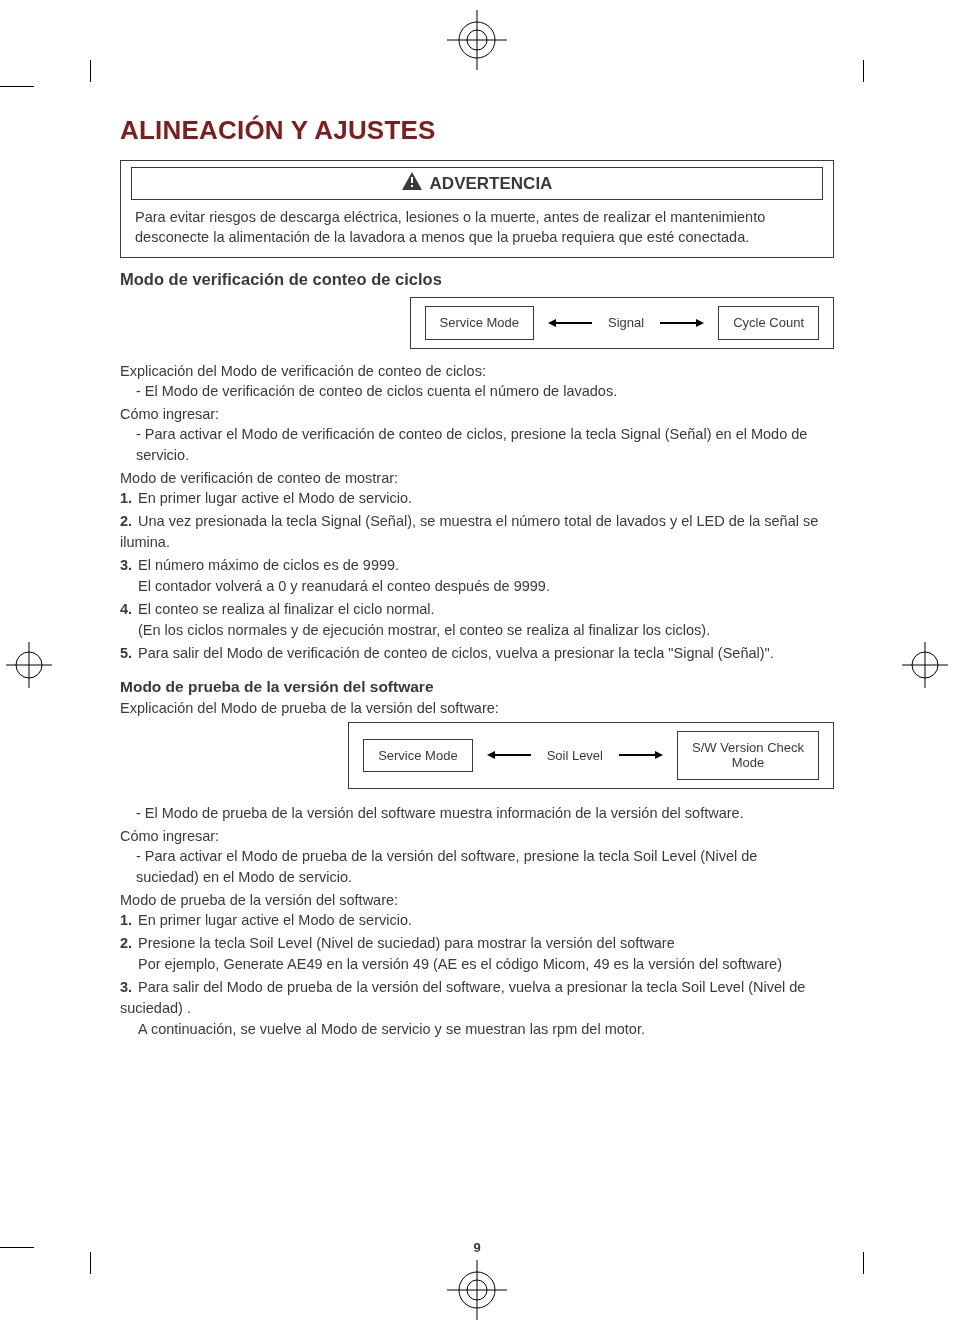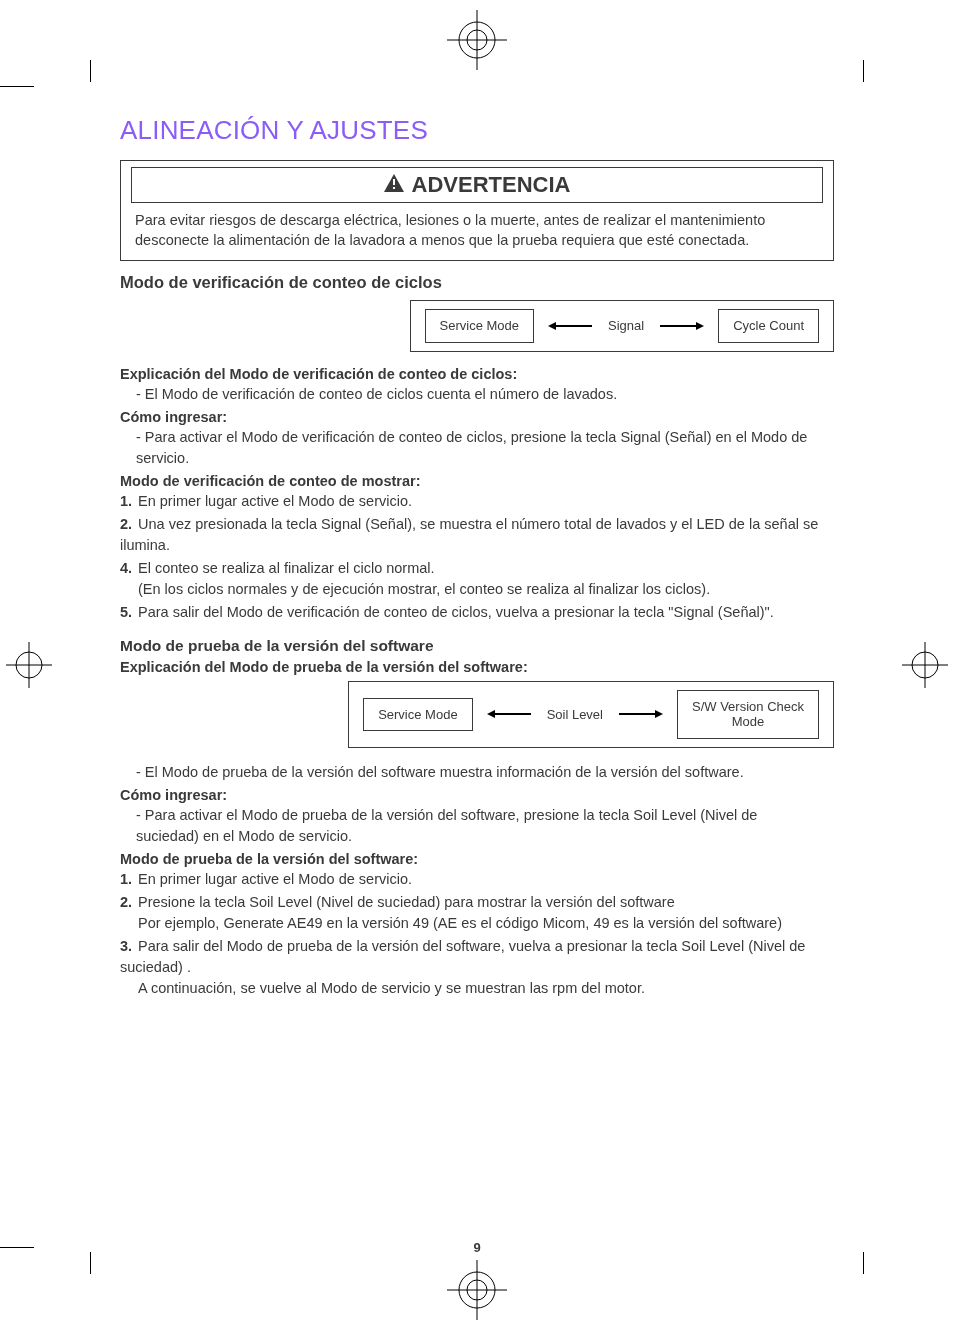--- a/index.html
+++ b/index.html
@@ -26,36 +26,36 @@
 
   .page {
     position: absolute;
     top: 115px;
     left: 120px;
     right: 120px;
     bottom: 115px;
   }
   h1.main-title {
     font-size: 26px;
-    font-weight: 400;
-    color: #8b5cf6;
+    font-weight: 700;
+    color: #7f1d1d;
     margin-bottom: 14px;
     letter-spacing: 0.2px;
   }
   .warning-outer {
     border: 1px solid #3a3a3a;
     padding: 6px 10px 10px 10px;
     margin-bottom: 12px;
   }
   .warning-header {
     border: 1px solid #3a3a3a;
     text-align: center;
     padding: 4px 16px;
     font-weight: 700;
-    font-size: 22px;
+    font-size: 17px;
     display: flex;
     align-items: center;
     justify-content: center;
     gap: 8px;
     margin-bottom: 8px;
   }
   .warning-body {
     font-size: 14.5px;
     line-height: 1.35;
     padding: 0 4px;
@@ -86,21 +86,21 @@
     text-align: center;
     line-height: 1.2;
   }
   .arrow-line {
     display: flex;
     align-items: center;
     gap: 16px;
     font-size: 13px;
   }
   .arrow-line svg { flex: 0 0 auto; }
-  .bold-line { font-weight: 700; font-size: 14.5px; margin: 4px 0 2px 0; }
+  .bold-line { font-weight: 400; font-size: 14.5px; margin: 4px 0 2px 0; }
   .text-line { font-size: 14.5px; line-height: 1.45; margin: 1px 16px; }
   .num-list { list-style: none; margin: 2px 0; }
   .num-list li { font-size: 14.5px; line-height: 1.45; margin: 2px 0; }
   .num-list .num { font-weight: 700; display: inline-block; width: 18px; }
   .num-list .cont { display: block; padding-left: 18px; }
   .sub-title {
     font-size: 15.5px;
     font-weight: 700;
     margin: 14px 0 4px 0;
   }
@@ -193,20 +193,21 @@
 
   <div class="bold-line">Explicación del Modo de verificación de conteo de ciclos:</div>
   <div class="text-line">-  El Modo de verificación de conteo de ciclos cuenta el número de lavados.</div>
   <div class="bold-line">Cómo ingresar:</div>
   <div class="text-line">-   Para activar el Modo de verificación de conteo de ciclos, presione la tecla Signal (Señal) en el Modo de servicio.</div>
   <div class="bold-line">Modo de verificación de conteo de mostrar:</div>
 
   <ul class="num-list">
     <li><span class="num">1.</span><span>En primer lugar active el Modo de servicio.</span></li>
     <li><span class="num">2.</span><span>Una vez presionada la tecla Signal (Señal), se muestra el número total de lavados y el LED de la señal se ilumina.</span></li>
+    <li><span class="num">3.</span><span>El número máximo de ciclos es de 9999.</span><span class="cont">El contador volverá a 0 y reanudará el conteo después de 9999.</span></li>
     <li><span class="num">4.</span><span>El conteo se realiza al finalizar el ciclo normal.</span><span class="cont">(En los ciclos normales y de ejecución mostrar, el conteo se realiza al finalizar los ciclos).</span></li>
     <li><span class="num">5.</span><span>Para salir del Modo de verificación de conteo de ciclos, vuelva a presionar la tecla "Signal (Señal)".</span></li>
   </ul>
 
   <div class="sub-title">Modo de prueba de la versión del software</div>
   <div class="bold-line">Explicación del Modo de prueba de la versión del software:</div>
 
   <div class="diagram">
     <div class="diagram-inner">
       <div class="diagram-box">Service Mode</div>

